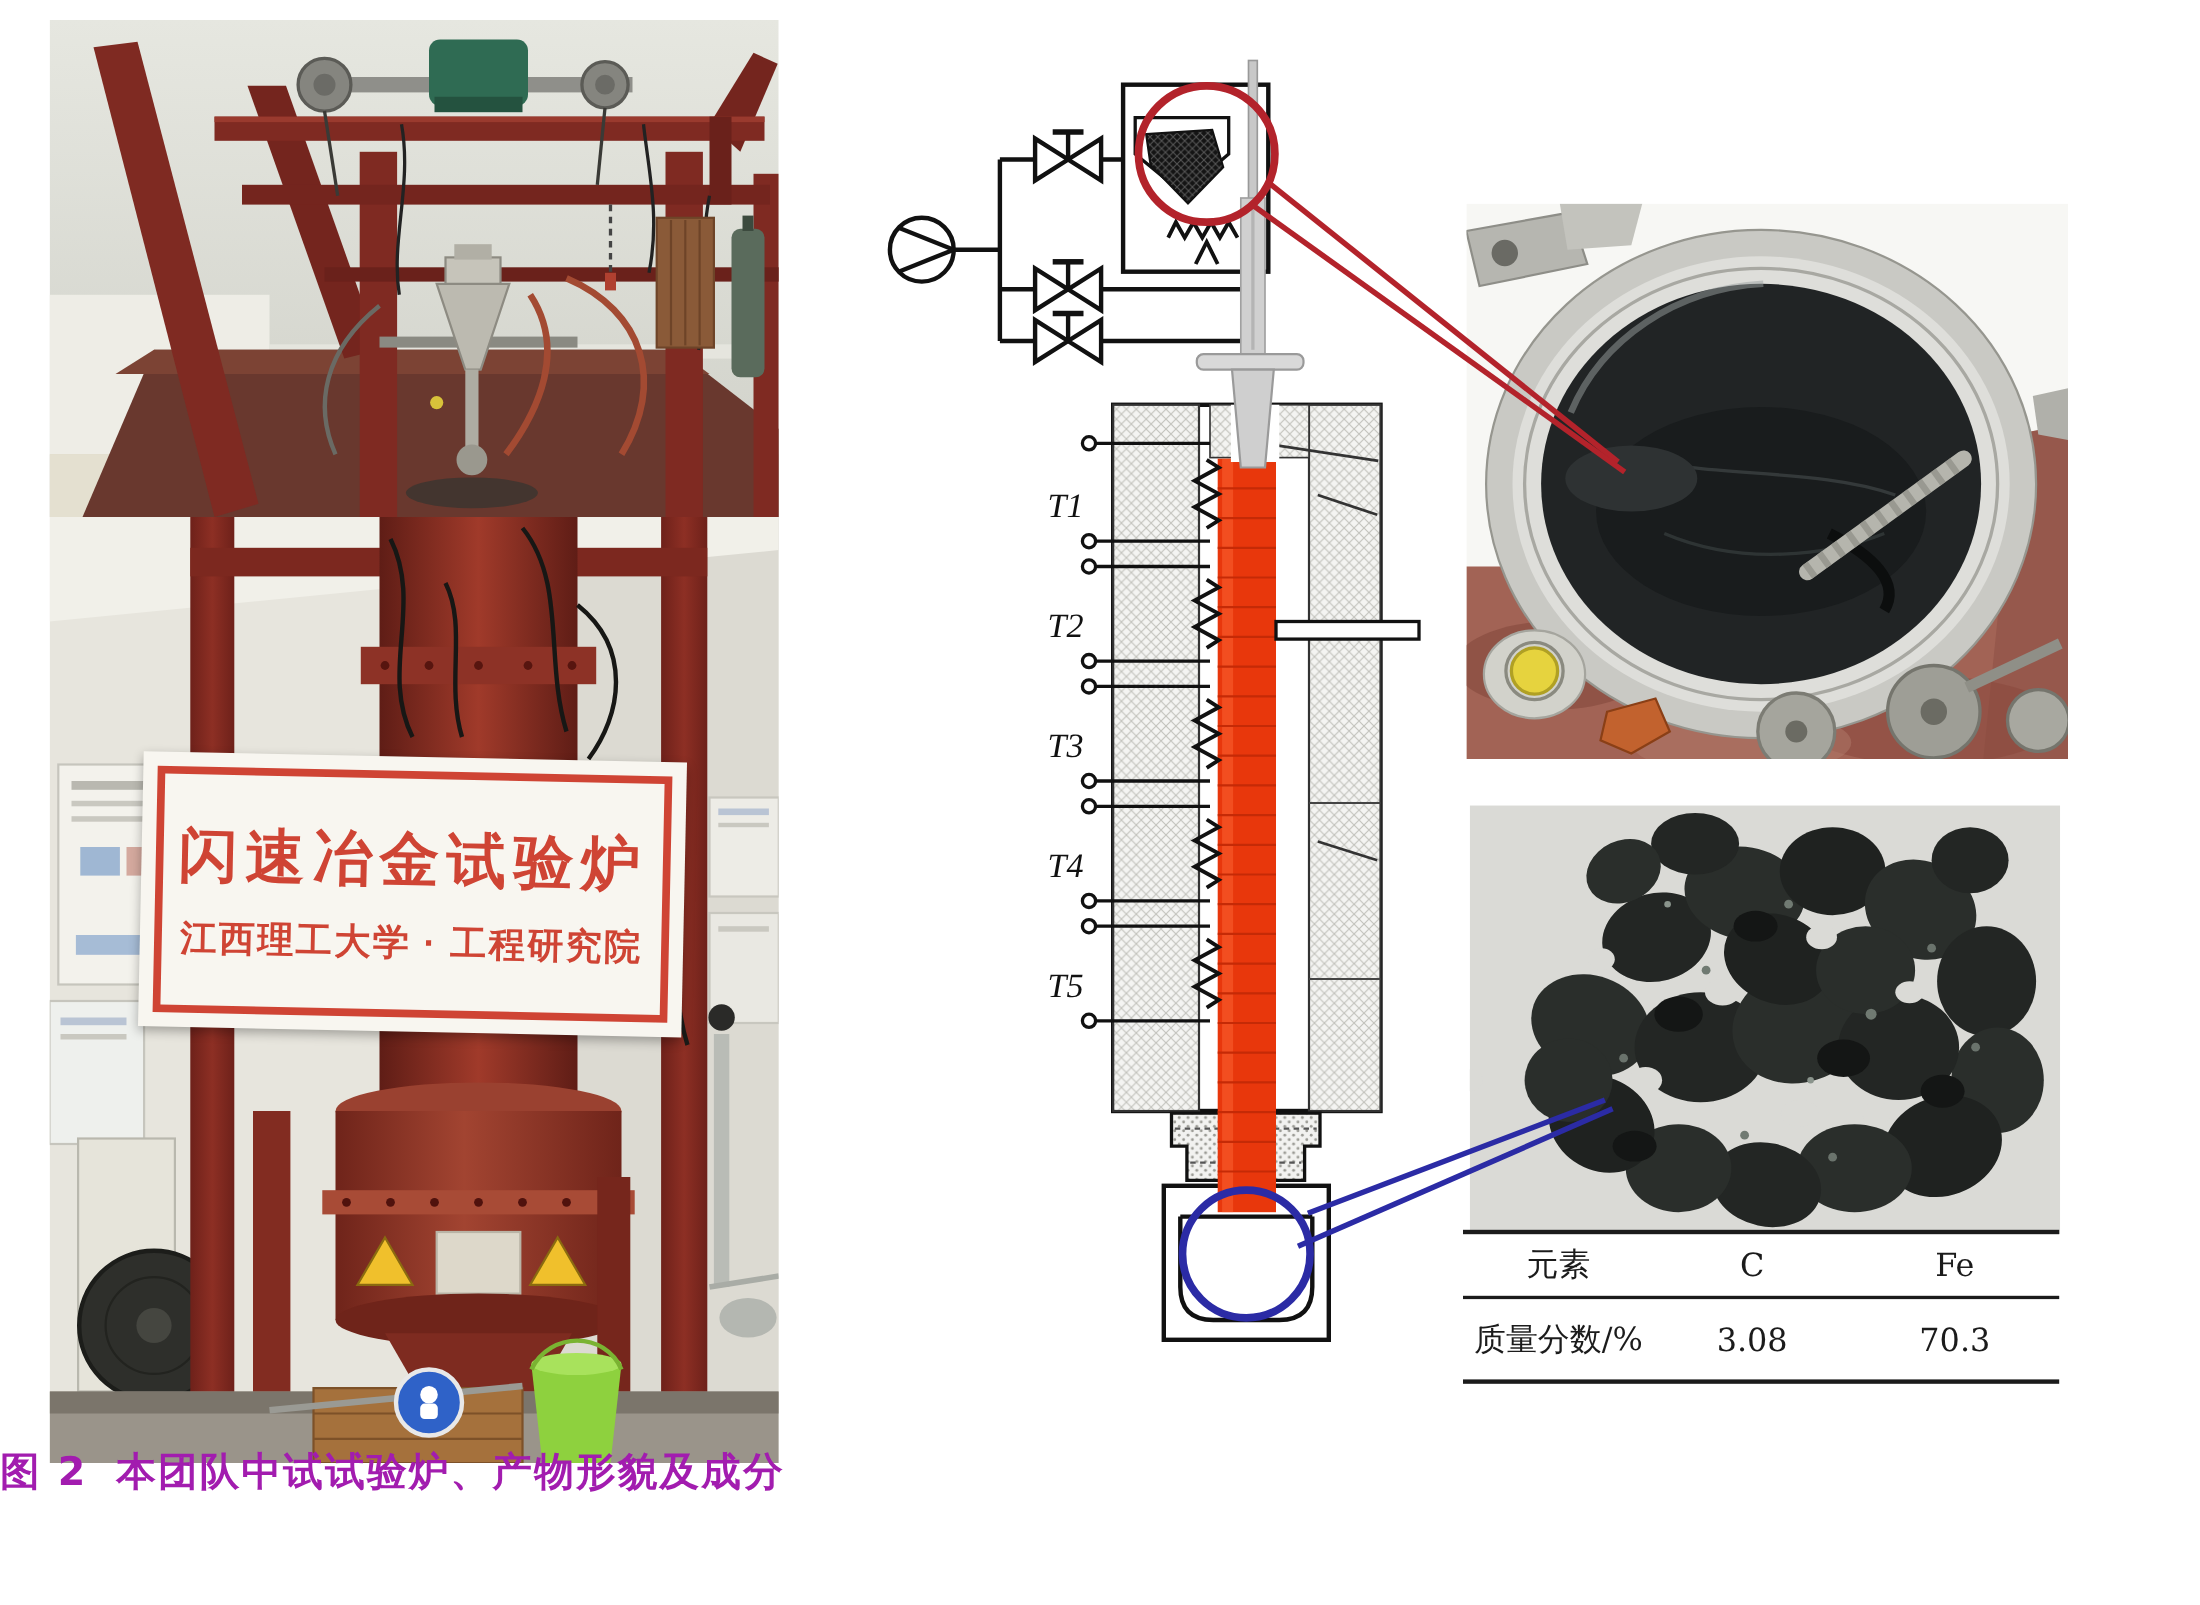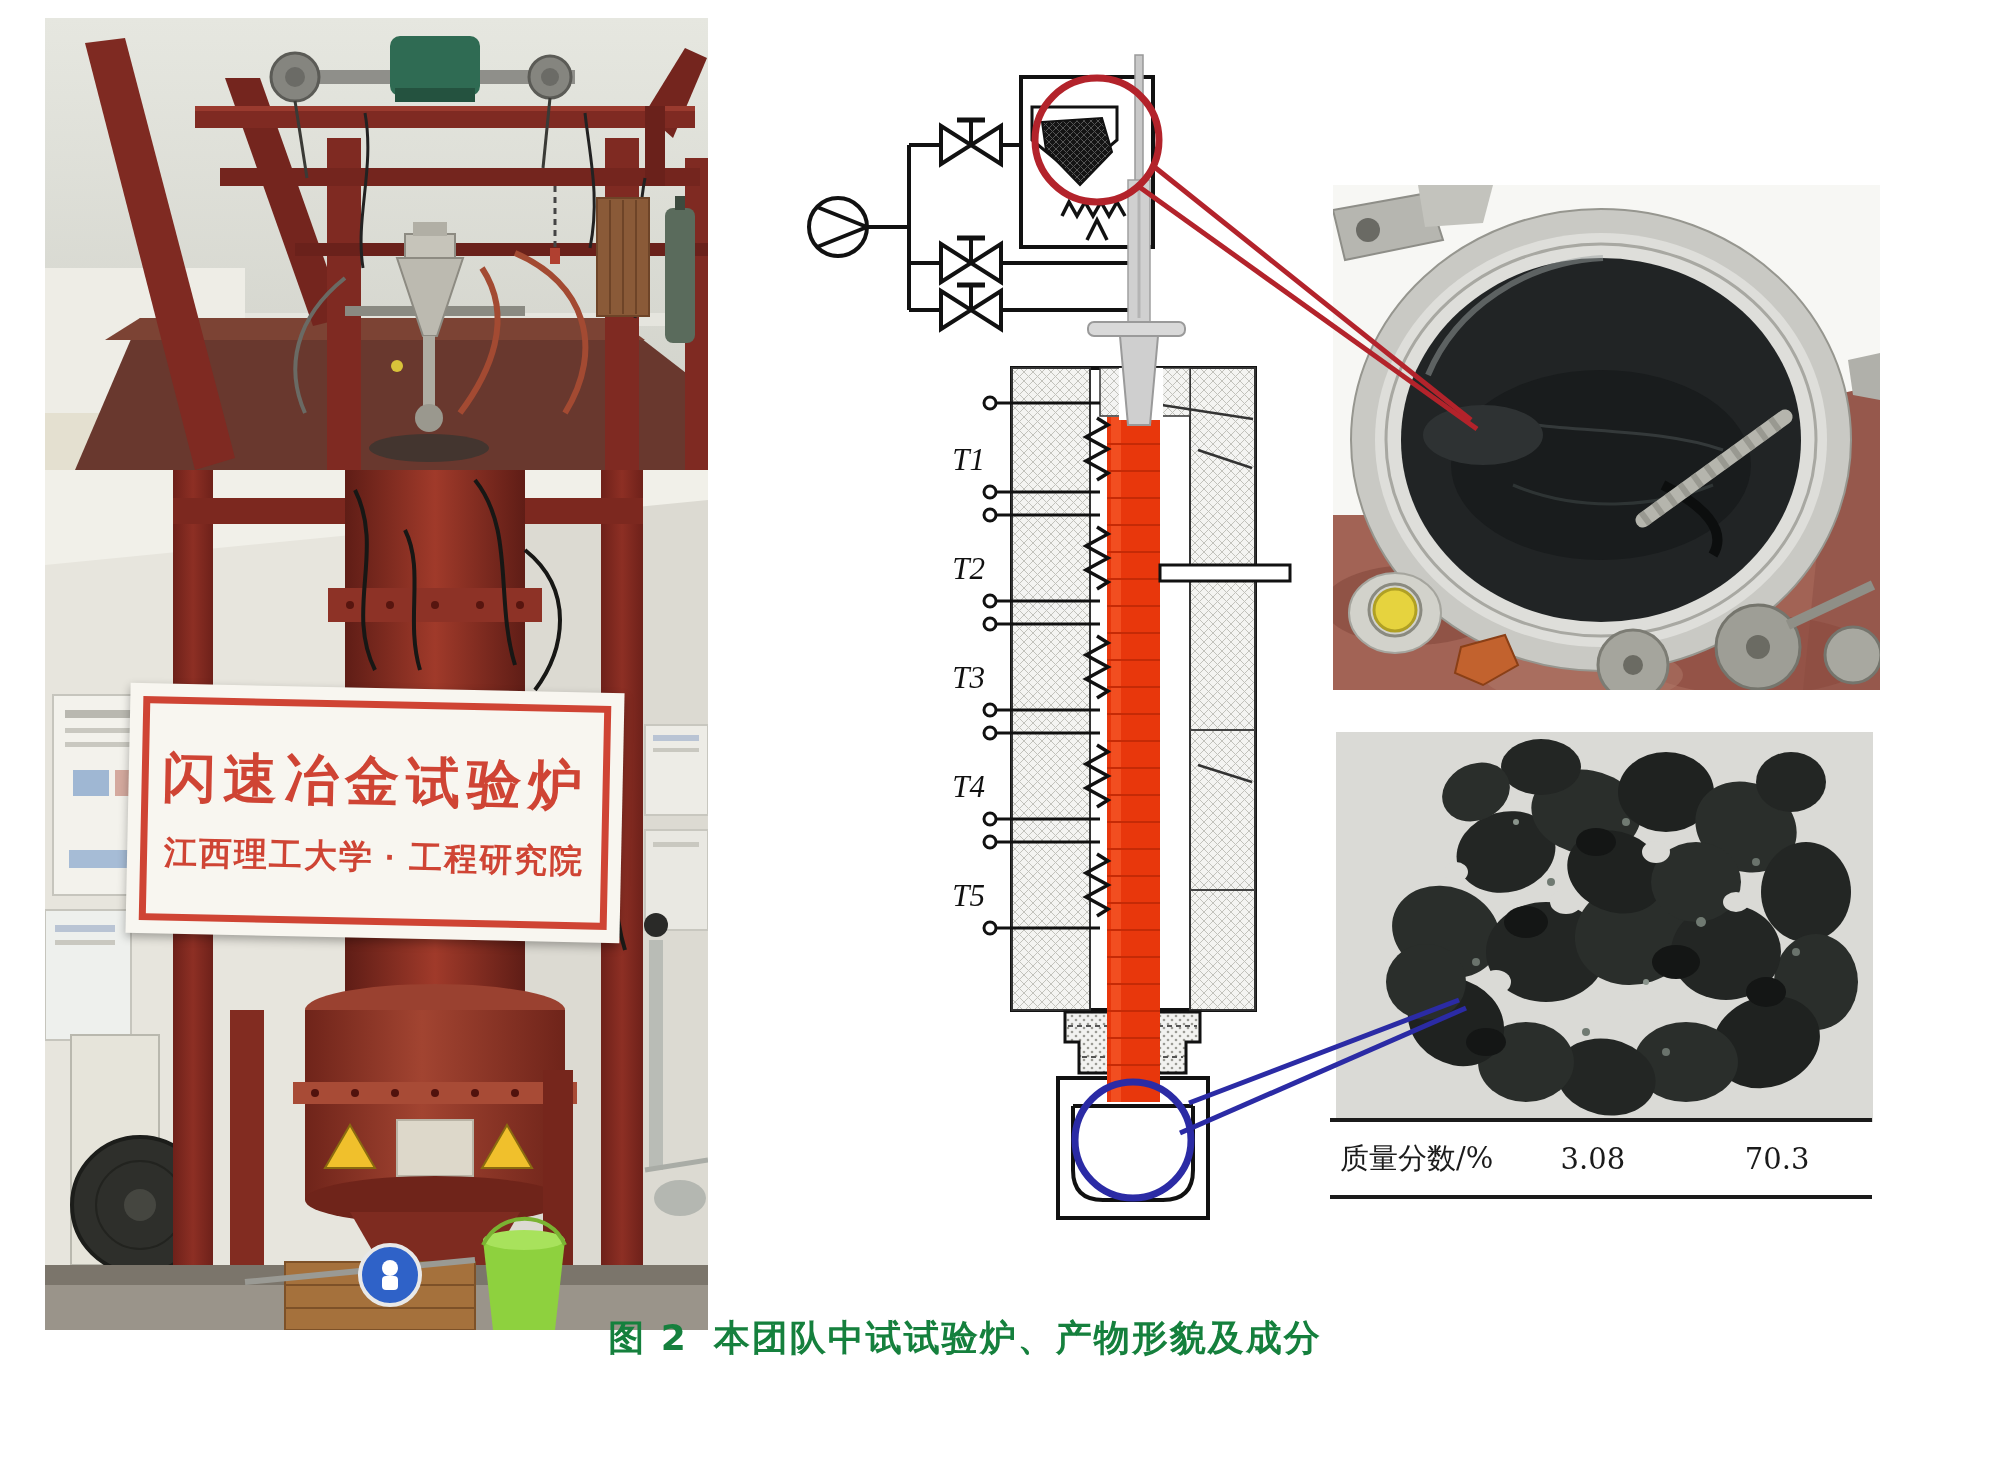--- a/index.html
+++ b/index.html
@@ -22,21 +22,21 @@
   .banner-l2{color:#cf4434;font-weight:bold;font-size:33px;letter-spacing:2px;white-space:nowrap;}
   
   .comp-table{position:absolute;left:1330px;top:1118px;width:542px;color:#1b1b1b;
           border-top:4px solid #1b1b1b;border-bottom:4px solid #1b1b1b;
           font-family:"DejaVu Serif","Liberation Serif",serif;font-size:29px;}
   .t-row{display:flex;align-items:center;height:73px;}
   .t-row.t-head{height:56px;border-bottom:3px solid #1b1b1b;}
   .t-cell{text-align:center;}
   .t-c1{width:32%;} .t-c2{width:33%;} .t-c3{width:35%;}
   
-  .caption-zh{position:absolute;left:0;top:1314px;width:1930px;text-align:center;color:#15803d;
+  .caption-zh{position:absolute;left:0;top:1314px;width:1930px;color:#a21caf;
           font-family:"DejaVu Sans","Liberation Sans",sans-serif;font-weight:bold;font-size:36px;letter-spacing:2px;}
   .caption-zh .cap-label{margin-right:26px;}
   .caption-en{position:absolute;left:0;top:1384px;width:1930px;text-align:center;color:#111;
           font-family:"Liberation Serif","DejaVu Serif",serif;font-weight:bold;font-size:34px;}
   .caption-en .cap-label{margin-right:24px;}
   .tlabel{font-family:"Liberation Serif","DejaVu Serif",serif;font-style:italic;font-size:31px;fill:#111;}
 </style>
 </head>
 <body>
 
@@ -472,20 +472,25 @@
           <circle cx="140" cy="230" r="4" fill="#6a736c"></circle>
         <circle cx="330" cy="320" r="4" fill="#6a736c"></circle>
           <circle cx="460" cy="220" r="4" fill="#6a736c"></circle>
         <circle cx="180" cy="90" r="3" fill="#8a948c"></circle>
           <circle cx="310" cy="250" r="3" fill="#8a948c"></circle>
       </g>
     </svg>
   </div>
 
   <div class="comp-table">
+    <div class="t-row t-head">
+      <div class="t-cell t-c1">元素</div>
+      <div class="t-cell t-c2">C</div>
+      <div class="t-cell t-c3">Fe</div>
+    </div>
     <div class="t-row">
       <div class="t-cell t-c1">质量分数/%</div>
       <div class="t-cell t-c2">3.08</div>
       <div class="t-cell t-c3">70.3</div>
     </div>
   </div>
 
   <svg id="overlay" viewBox="0 0 2000 1459">
     <g stroke="#b3232b" fill="none">
       <circle cx="1097" cy="140" r="62" stroke-width="7"></circle>

